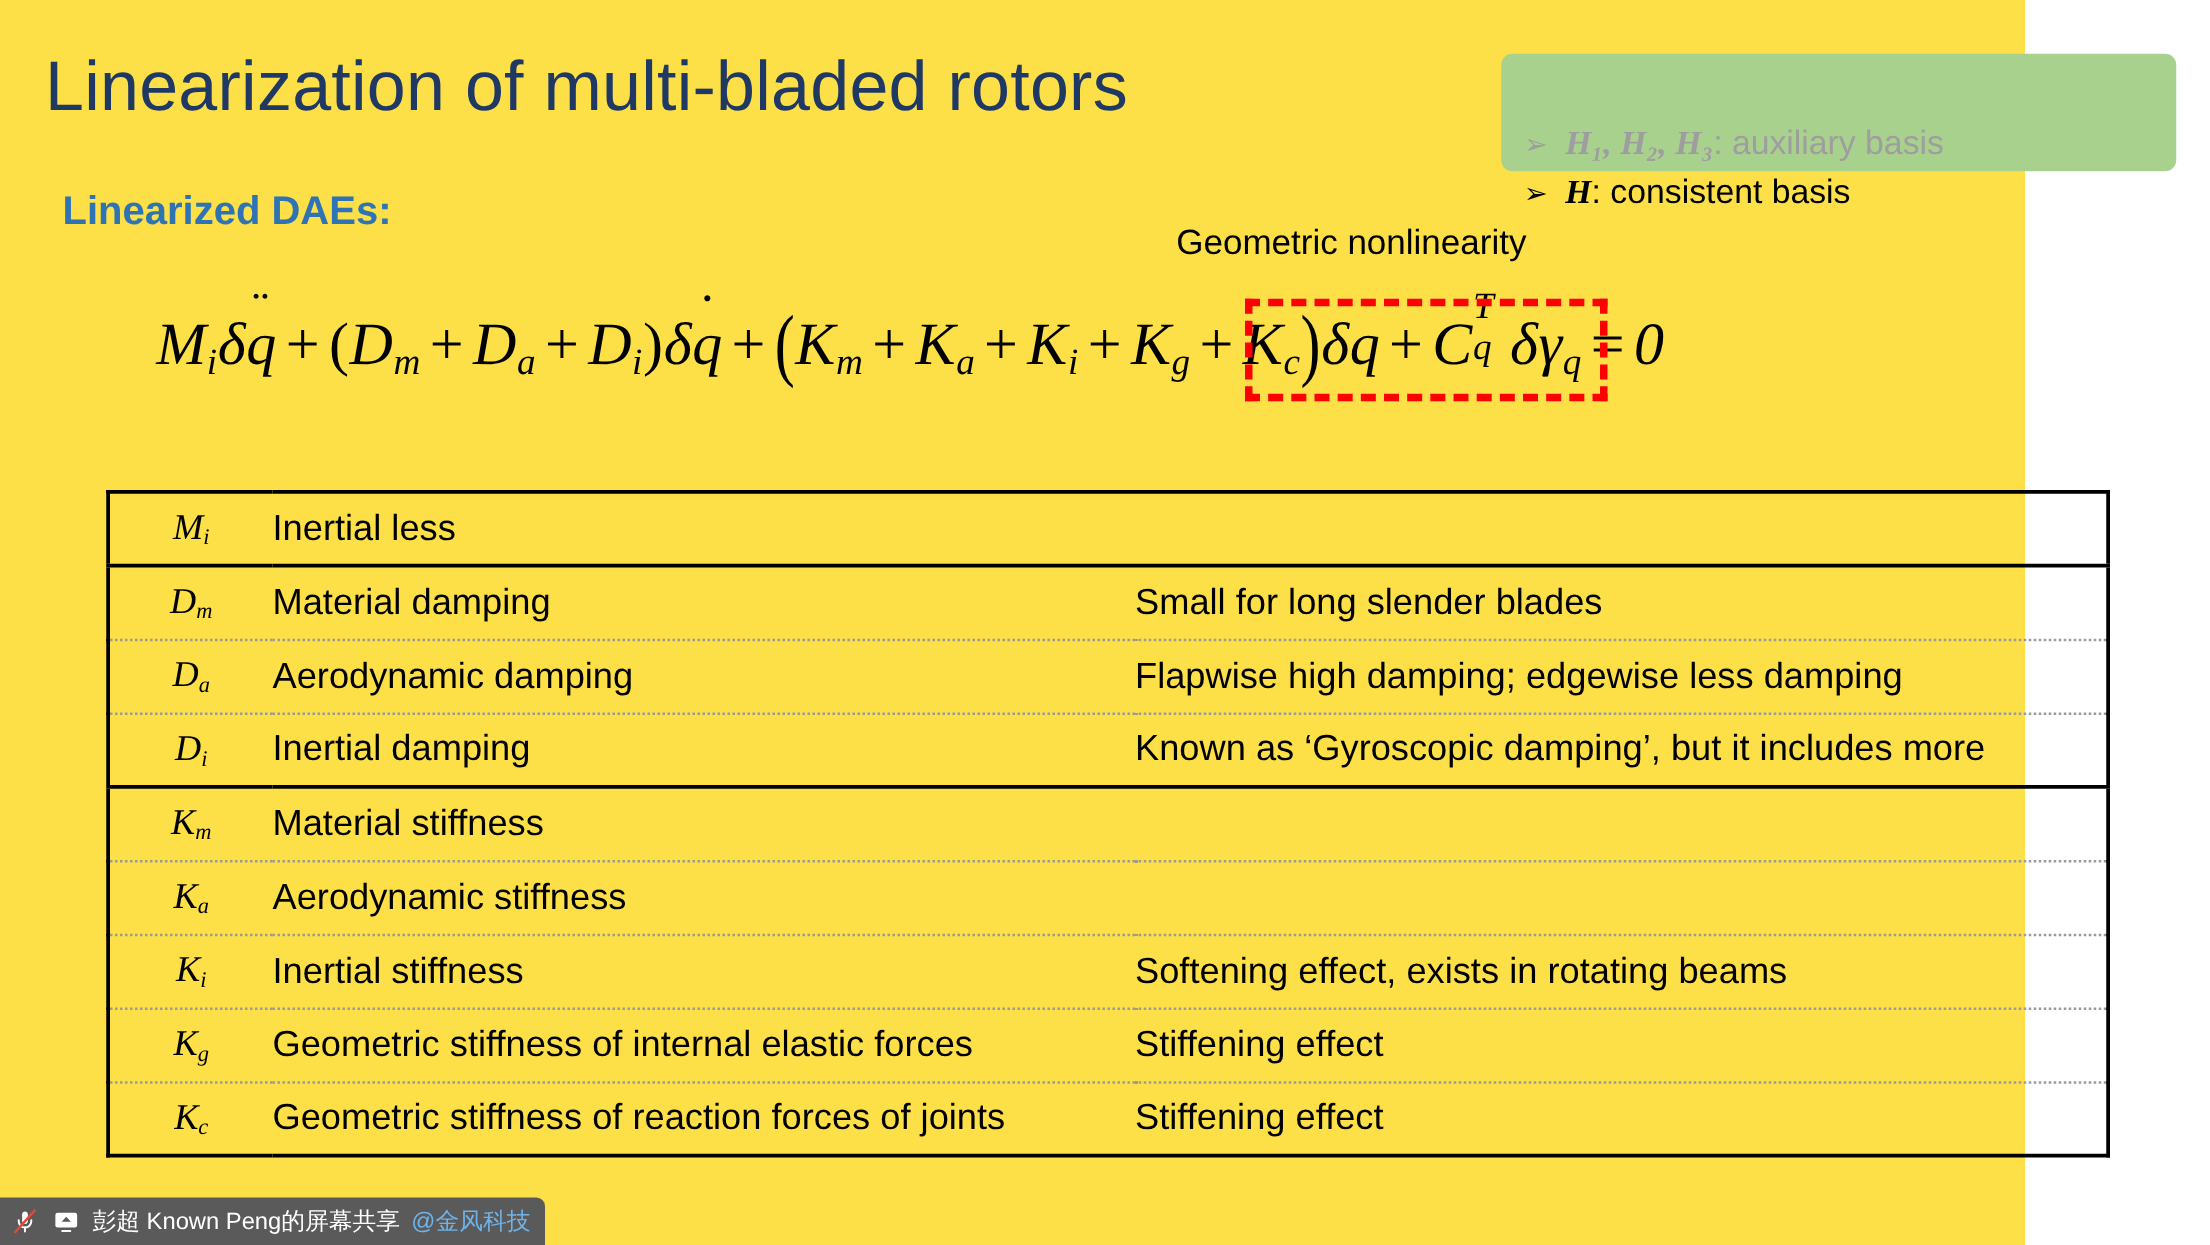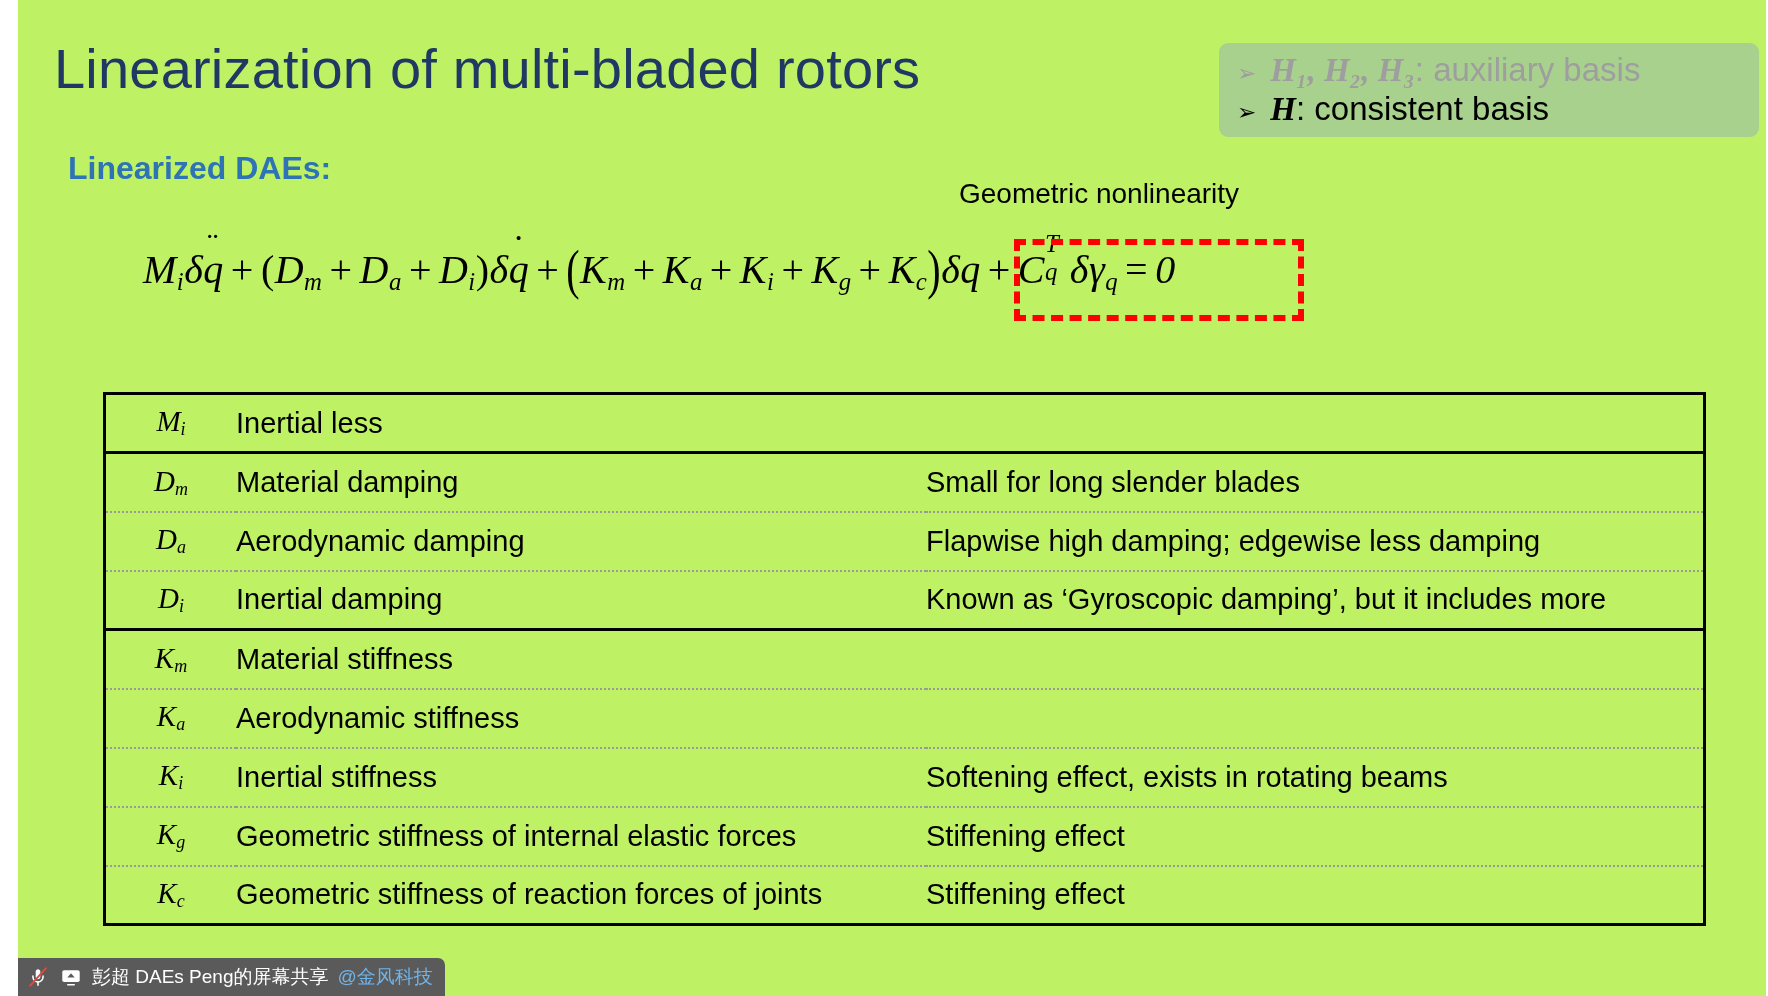--- a/index.html
+++ b/index.html
@@ -11,24 +11,24 @@
     width: 1768px;
     height: 996px;
     position: relative;
     overflow: hidden;
     font-family: "Liberation Sans", sans-serif;
   }
 
   
   #slide {
     position: absolute;
-    left: 18px; top: 0;
-    width: 1748px;
+    left: 0; top: 0;
+    width: 1620px;
     height: 996px;
-    background: #bef264;
+    background: #fde047;
   }
 
   
   #slide-title {
     position: absolute;
     left: 36px;
     top: 36px;
     font-size: 56px;
     font-weight: 400;
     color: #1F3864;
@@ -70,21 +70,22 @@
     font-size: 23px;
     line-height: 1;
     margin-right: 14px;
     flex: 0 0 auto;
   }
   .green-line.dim { color: #9E9E9E; }
   .green-line.dim .bullet-arrow { color: #9E9E9E; }
   .green-line.strong { color: #000000; }
   .green-line.strong .bullet-arrow { color: #000000; }
   .green-text {
-    font-size: 33px;
+    font-size: 27px;
+    margin-top: 48px;
   }
   .mathbold {
     font-family: "Liberation Serif", serif;
     font-weight: bold;
     font-style: italic;
   }
 
   
   #geo-caption {
     position: absolute;
@@ -94,21 +95,21 @@
     color: #000000;
     white-space: nowrap;
   }
 
   
   #equation {
     position: absolute;
     left: 125px;
     top: 243px;
     font-family: "Liberation Serif", serif;
-    font-size: 40px;
+    font-size: 48px;
     color: #000000;
     white-space: nowrap;
     letter-spacing: 0.5px;
   }
   #equation .mi { font-style: italic; }
   #equation .op { font-style: normal; padding: 0 7px; }
   #equation .par { font-style: normal; }
   #equation sub {
     font-style: italic;
     font-size: 0.62em;
@@ -340,17 +341,17 @@
         <path d="M3.5 21.5L20.5 2.5" stroke="#E04A3A" stroke-width="2.1" stroke-linecap="round"></path>
       </svg>
     </span>
     <span class="icon">
       <svg width="22" height="22" viewBox="0 0 24 24">
         <rect x="2.5" y="4.5" width="19" height="13" rx="2" fill="#ffffff"></rect>
         <path d="M12 8l4 4.5H8L12 8z" fill="#5A5A5A"></path>
         <path d="M8.5 20.5h7" stroke="#ffffff" stroke-width="1.8" stroke-linecap="round"></path>
       </svg>
     </span>
-    <span id="share-title">彭超 DAEs Peng的屏幕共享</span>
+    <span id="share-title">彭超 Known Peng的屏幕共享</span>
     <span id="share-org">@金风科技</span>
   </div>
 
 </div>
 
 </body></html>

